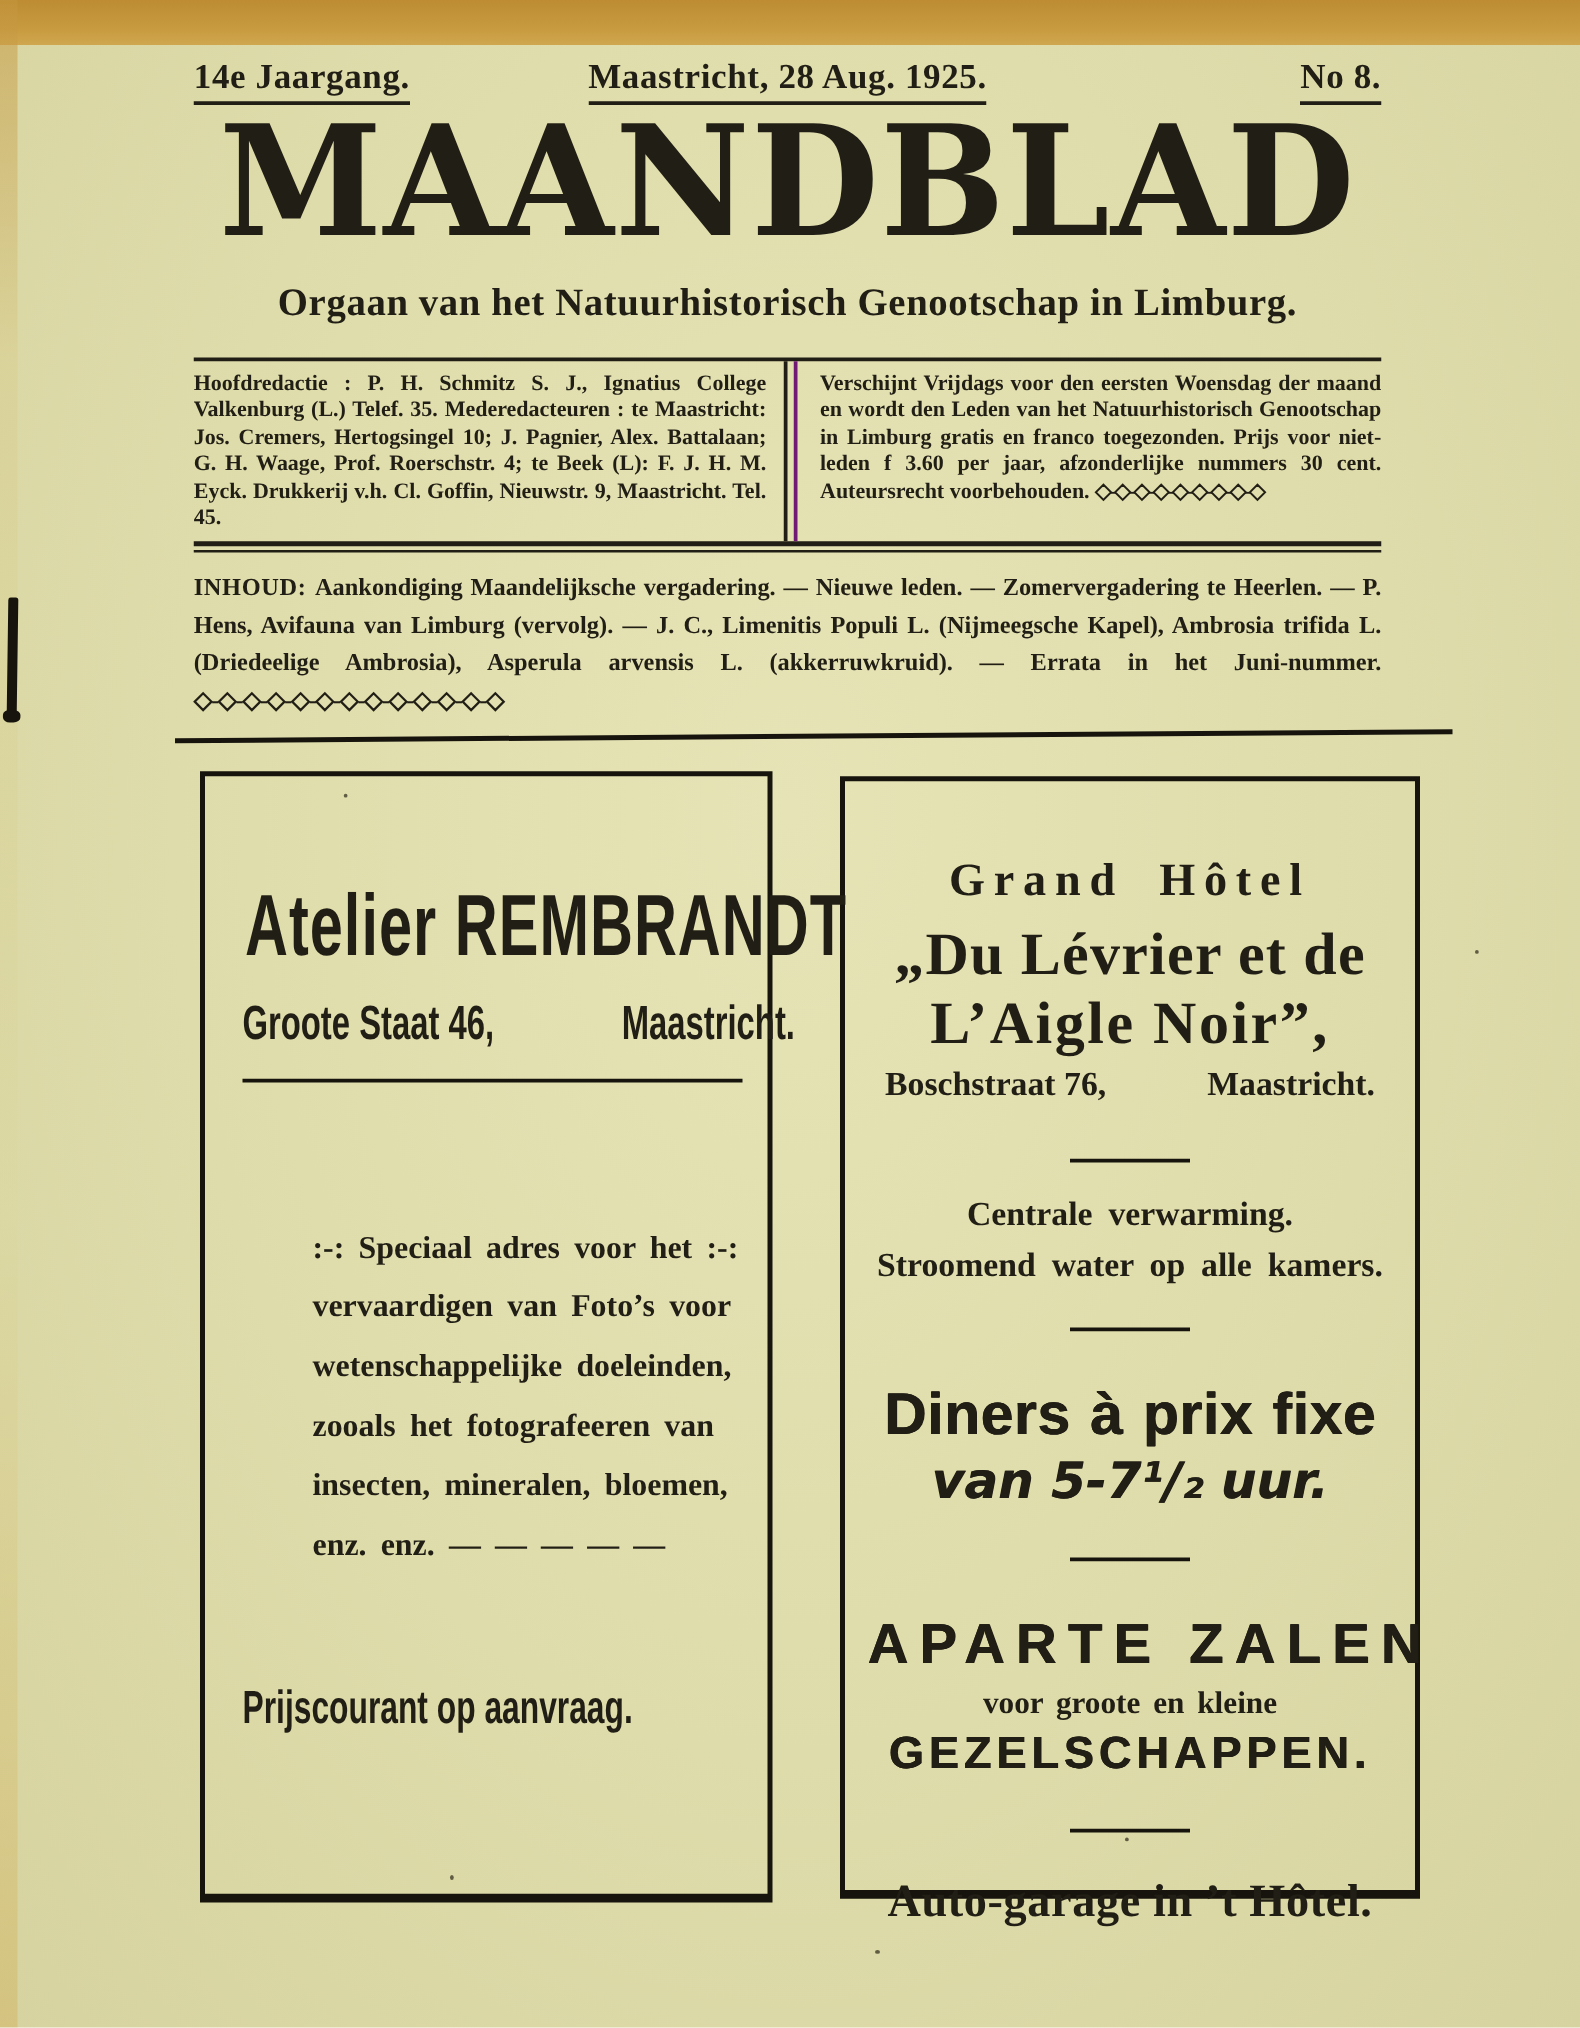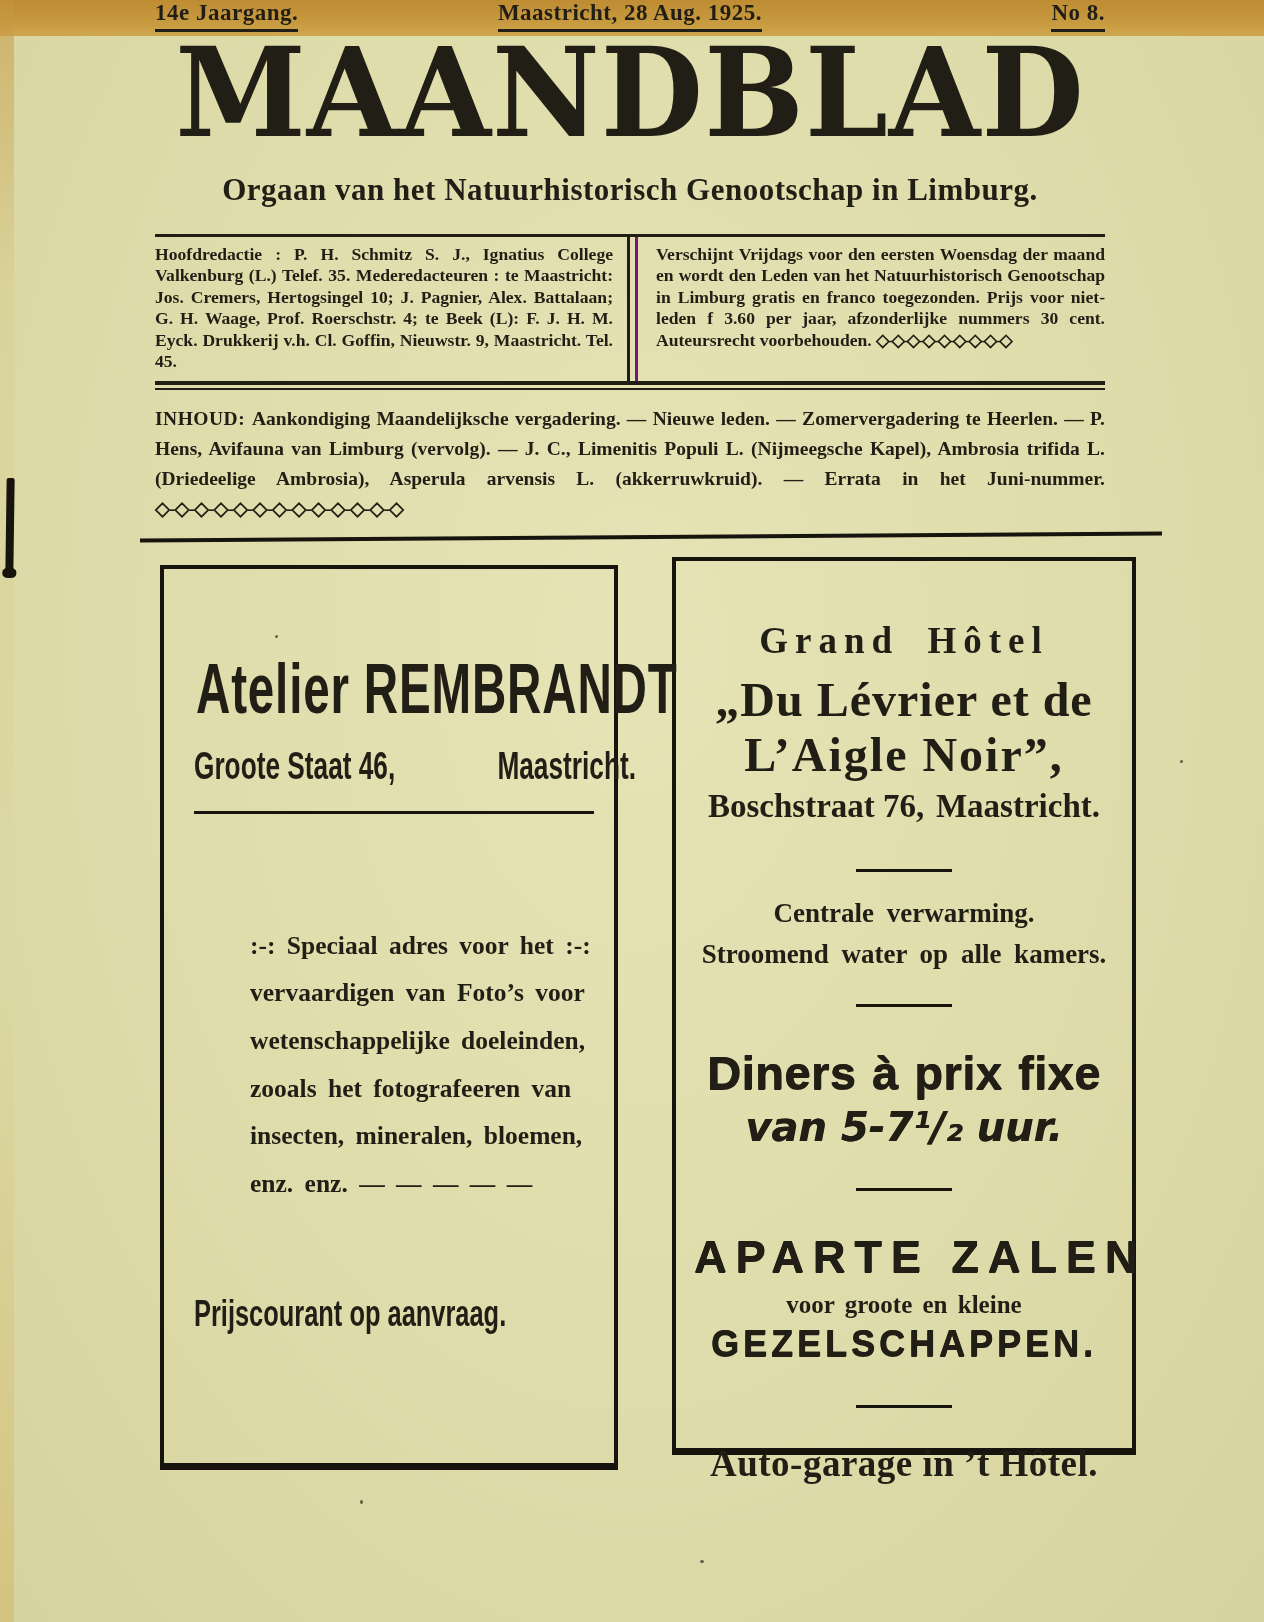--- a/index.html
+++ b/index.html
@@ -29,21 +29,21 @@
   .ink-mark:after {
     content: ""; position: absolute; bottom: -4px; left: -3px; width: 14px; height: 10px;
     background: #17140d; border-radius: 40%;
   }
 
   .content { position: relative; width: 950px; margin: 0 auto 0 155px; }
 
   
   .header-row {
     display: grid; grid-template-columns: 1fr auto 1fr; align-items: baseline;
-    font-weight: bold; font-size: 23px; letter-spacing: .5px;
+    padding-top: 46px; font-weight: bold; font-size: 28px; letter-spacing: .5px;
   }
   .header-row .hcell { white-space: nowrap; }
   .h-left  { justify-self: start; }
   .h-mid   { justify-self: center; }
   .h-right { justify-self: end; }
   .underlined { border-bottom: 3px solid #211e15; padding-bottom: 3px; }
 
   
   .kicker { margin-top: 22px; font-size: 37px; letter-spacing: 4px; font-weight: 600; white-space: nowrap; }
   .kicker .initial { font-size: 52px; font-weight: 700; letter-spacing: 2px; }
@@ -84,21 +84,21 @@
 
   .long-rule {
     position: relative; margin: 10px 0 0 -15px; width: 1022px; height: 4px;
     background: #17140d; transform: rotate(-.4deg);
   }
 
   
   .ads-row { display: flex; margin: 18px 0 0 5px; gap: 54px; }
   .ad-box { border: 4px solid #17140d; border-bottom-width: 7px; background: transparent; }
   .ad-rembrandt { width: 458px; height: 905px; margin-top: 8px; padding: 86px 8px 0 30px; }
-  .ad-hotel { width: 464px; height: 898px; padding: 58px 18px 0 18px; text-align: center; }
+  .ad-hotel { width: 464px; height: 898px; padding: 58px 18px 0 18px; text-align: center; margin-top: 12px; }
 
   .heavy-cond {
     font-family: "Liberation Sans", sans-serif; font-weight: 700;
     display: inline-block; transform: scale(.82, 1.2); transform-origin: left center;
     white-space: nowrap;
   }
   .rem-title { font-size: 58px; letter-spacing: 1px; margin-left: 2px; }
   .rem-address { display: flex; justify-content: space-between; margin-top: 26px; align-items: baseline; gap: 28px; }
   .rem-address .heavy-cond { font-size: 32px; }
   .rem-address .right { transform-origin: right center; }
@@ -106,21 +106,21 @@
   .rem-body {
     margin: 108px 0 0 56px; font-size: 25.5px; font-weight: 700;
     line-height: 1.87; word-spacing: 5px; white-space: pre-line;
   }
   .rem-footer { margin-top: 88px; }
   .rem-footer .heavy-cond { font-size: 31px; }
 
   .hotel-name1 { font-size: 37px; font-weight: 700; letter-spacing: 7px; word-spacing: 12px; }
   .hotel-name2 { font-size: 48px; font-weight: 700; margin-top: 10px; letter-spacing: 1px; white-space: nowrap; }
   .hotel-name3 { font-size: 48px; font-weight: 700; letter-spacing: 2px; }
-  .hotel-address { display: flex; justify-content: space-between; padding: 6px 14px 0 14px; font-size: 33px; font-weight: 700; }
+  .hotel-address { display: flex; justify-content: space-between; padding: 6px 14px 0 14px; font-size: 27px; font-weight: 700; }
   .short-rule { width: 96px; height: 3px; background: #17140d; margin: 0 auto; }
   .sr-1 { margin-top: 44px; }
   .sr-2 { margin-top: 34px; }
   .sr-3 { margin-top: 38px; }
   .sr-4 { margin-top: 40px; }
   .hotel-amen1 { margin-top: 26px; font-size: 27px; font-weight: 600; word-spacing: 6px; }
   .hotel-amen2 { margin-top: 10px; font-size: 27px; font-weight: 600; word-spacing: 6px; }
   .fat-sans { font-family: "Liberation Sans", sans-serif; font-weight: 700; text-shadow: .6px 0 0 currentColor, 0 .5px 0 currentColor; }
   .hotel-diners1 { margin-top: 38px; font-size: 47px; letter-spacing: .5px; word-spacing: 2px; white-space: nowrap; }
   .hotel-diners2 { margin-top: 4px; font-size: 40px; font-family: "DejaVu Sans", "Liberation Sans", sans-serif; font-weight: 700; text-shadow: .5px 0 0 currentColor; font-style: italic; }

